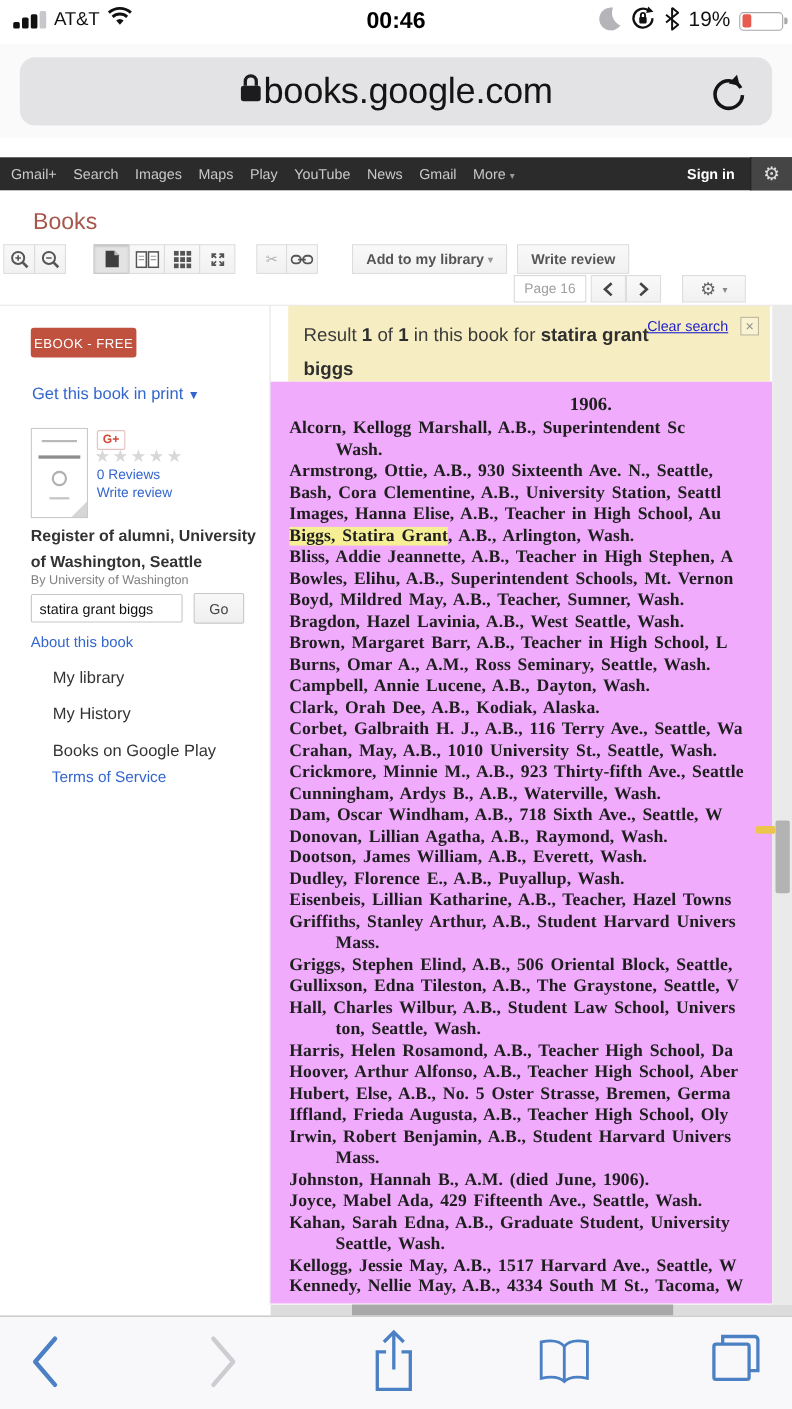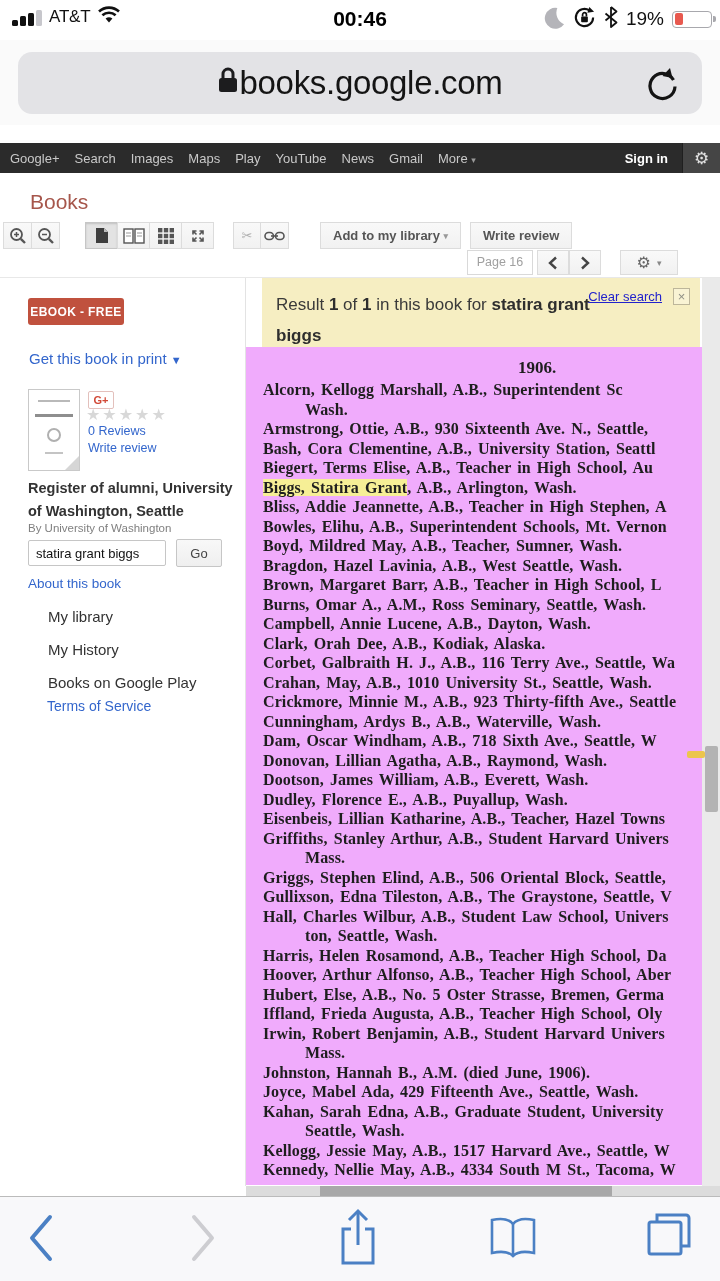--- a/index.html
+++ b/index.html
@@ -49,21 +49,21 @@
   .side-divider { position:absolute; left:245px; top:278px; width:1px; height:908px; background:#e3e3e3; }
 
   
   .banner { position:absolute; left:262px; top:278px; width:438px; height:69px; background:#f6eec2; padding:11px 14px; }
   .banner-text { width:330px; font-size:17px; color:#3a3a3a; line-height:1.85; }
   .banner-text .bold { font-weight:700; color:#2e2e2e; }
   .clearsearch { position:absolute; right:38px; top:11px; font-size:13px; color:#2222cc; text-decoration:underline; cursor:pointer; }
   .bclose { position:absolute; right:10px; top:10px; width:17px; height:17px; border:1px solid #bdb69a; color:#8f8f85; font-size:13px; line-height:15px; text-align:center; cursor:pointer; background:rgba(255,255,255,.3); }
 
   
-  .ebookbtn { position:absolute; left:28px; top:298px; width:96px; height:27px; background:#c0513e; border:none; border-radius:3px; color:#fff; font-size:12px; font-weight:700; letter-spacing:.4px; cursor:pointer; }
+  .ebookbtn { position:absolute; left:28px; top:298px; width:96px; height:27px; background:#c0513e; border:none; border-radius:3px; color:#fff; font-size:12px; font-weight:400; letter-spacing:.4px; cursor:pointer; }
   .getprint { position:absolute; left:29px; top:350px; font-size:15px; color:#3366cc; cursor:pointer; }
   .getprint .c { font-size:11px; }
   .cover { position:absolute; left:28px; top:389px; width:52px; height:82px; background:#fff; border:1px solid #c9c9c9; overflow:hidden; }
   .cover .l1 { position:absolute; left:9px; top:10px; width:32px; height:2px; background:#b9b9b9; }
   .cover .l2 { position:absolute; left:6px; top:24px; width:38px; height:3px; background:#8e8e8e; }
   .cover .seal { position:absolute; left:18px; top:38px; width:14px; height:14px; border:2px solid #b0b0b0; border-radius:50%; }
   .cover .l3 { position:absolute; left:16px; top:62px; width:18px; height:2px; background:#c4c4c4; }
   .cover .curl { position:absolute; right:-1px; bottom:-1px; width:0; height:0; border-left:16px solid transparent; border-bottom:16px solid #d6d6d6; }
   .gplus { position:absolute; left:88px; top:391px; width:26px; height:18px; background:#fff; border:1px solid #e3c0bc; color:#d14836; font-size:11px; font-weight:700; text-align:center; line-height:16px; border-radius:2px; cursor:pointer; }
   .stars { position:absolute; left:86px; top:405px; font-size:16px; color:#d8d8d8; letter-spacing:2px; }
@@ -161,21 +161,21 @@
             <path d="M29.5 14 A12.5 12.5 0 1 0 31 20.5" fill="none" stroke="#141414" stroke-width="3.2"></path>
             <polygon points="26,2 28.5,12 18.5,10" fill="#141414"></polygon>
           </svg>
       </button>
     </div>
   </div>
 
   <div class="gnav">
     <span style="display:flex;">
 
-        <span class="gnav-item"><span>Google+</span> <span class="gcaret"></span></span>
+        <span class="gnav-item"><span>Gmail+</span> <span class="gcaret"></span></span>
 
         <span class="gnav-item"><span>Search</span> <span class="gcaret"></span></span>
 
         <span class="gnav-item"><span>Images</span> <span class="gcaret"></span></span>
 
         <span class="gnav-item"><span>Maps</span> <span class="gcaret"></span></span>
 
         <span class="gnav-item"><span>Play</span> <span class="gcaret"></span></span>
 
         <span class="gnav-item"><span>YouTube</span> <span class="gcaret"></span></span>
@@ -329,21 +329,21 @@
     <div>
 
         <div class="bline"><span>Alcorn, Kellogg Marshall, A.B., Superintendent Sc</span><span class="hl"></span><span></span></div>
 
         <div class="bline indent"><span>Wash.</span><span class="hl"></span><span></span></div>
 
         <div class="bline"><span>Armstrong, Ottie, A.B., 930 Sixteenth Ave. N., Seattle,</span><span class="hl"></span><span></span></div>
 
         <div class="bline"><span>Bash, Cora Clementine, A.B., University Station, Seattl</span><span class="hl"></span><span></span></div>
 
-        <div class="bline"><span>Biegert, Terms Elise, A.B., Teacher in High School, Au</span><span class="hl"></span><span></span></div>
+        <div class="bline"><span>Images, Hanna Elise, A.B., Teacher in High School, Au</span><span class="hl"></span><span></span></div>
 
         <div class="bline"><span></span><span class="hl">Biggs, Statira Grant</span><span>, A.B., Arlington, Wash.</span></div>
 
         <div class="bline"><span>Bliss, Addie Jeannette, A.B., Teacher in High Stephen, A</span><span class="hl"></span><span></span></div>
 
         <div class="bline"><span>Bowles, Elihu, A.B., Superintendent Schools, Mt. Vernon</span><span class="hl"></span><span></span></div>
 
         <div class="bline"><span>Boyd, Mildred May, A.B., Teacher, Sumner, Wash.</span><span class="hl"></span><span></span></div>
 
         <div class="bline"><span>Bragdon, Hazel Lavinia, A.B., West Seattle, Wash.</span><span class="hl"></span><span></span></div>

